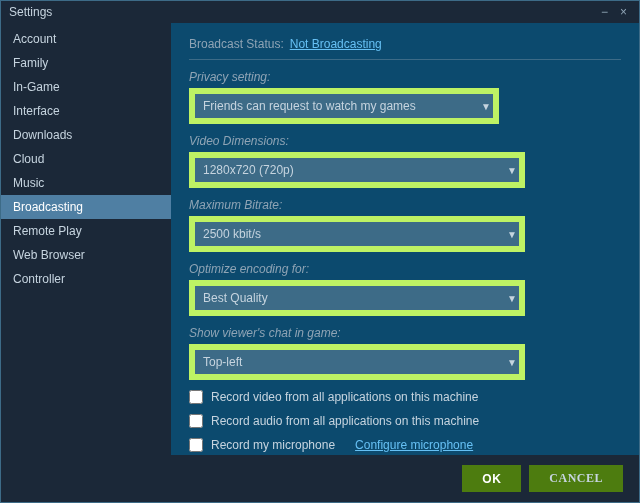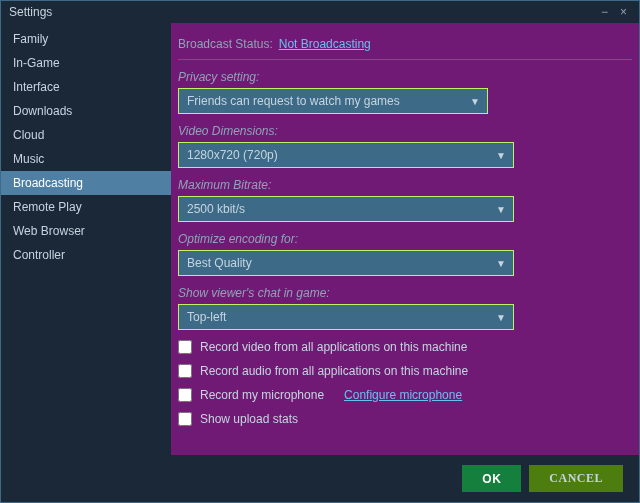--- a/index.html
+++ b/index.html
@@ -72,22 +72,22 @@
       white-space: nowrap;
     }
 
     .sidebar-item.active {
       background: #4f7fa3;
       color: #ffffff;
     }
 
     .main {
       flex: 1;
-      padding: 14px 7px;
-      background: #701a75;
+      padding: 14px 18px;
+      background: #0c4a6e;
       overflow-y: auto;
     }
 
     .broadcast-status-row {
       display: flex;
       align-items: center;
       margin-bottom: 4px;
       font-size: 12px;
     }
 
@@ -142,21 +142,21 @@
 
     .dropdown-container.wide {
       width: 310px;
     }
 
     .dropdown {
       appearance: none;
       -webkit-appearance: none;
       width: 100%;
       background: #3d6b87;
-      border: 1px solid #bef264;
+      border: 6px solid #bef264;
       color: #c6d4df;
       padding: 5px 28px 5px 8px;
       font-size: 12px;
       cursor: pointer;
       outline: none;
     }
 
     .dropdown option {
       background: #3d6b87;
       color: #c6d4df;
@@ -212,21 +212,21 @@
       padding: 6px 20px;
       font-size: 12px;
       cursor: pointer;
       border: none;
       text-transform: uppercase;
       font-weight: bold;
       letter-spacing: 0.5px;
     }
 
     .btn-ok {
-      background: #15803d;
+      background: #4d7c0f;
       color: #ffffff;
     }
 
     .btn-cancel {
       background: #4d7c0f;
       color: #c6d4df;
       font-family: Liberation Serif, serif;
     }
   </style>
 </head>
@@ -236,20 +236,21 @@
   <div class="title-bar">
     <span class="title-bar-title">Settings</span>
     <div class="title-bar-buttons">
       <button class="title-bar-btn">−</button>
       <button class="title-bar-btn">×</button>
     </div>
   </div>
 
   <div class="content">
     <div class="sidebar">
+      <div class="sidebar-item">Account</div>
       <div class="sidebar-item">Family</div>
       <div class="sidebar-item">In-Game</div>
       <div class="sidebar-item">Interface</div>
       <div class="sidebar-item">Downloads</div>
       <div class="sidebar-item">Cloud</div>
       <div class="sidebar-item">Music</div>
       <div class="sidebar-item active">Broadcasting</div>
       <div class="sidebar-item">Remote Play</div>
       <div class="sidebar-item">Web Browser</div>
       <div class="sidebar-item">Controller</div>

